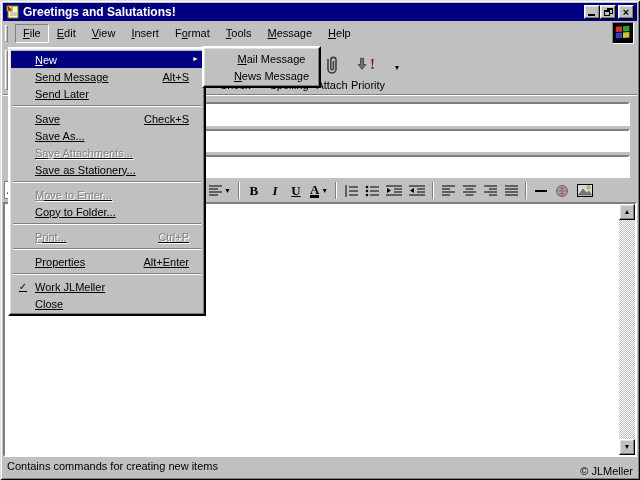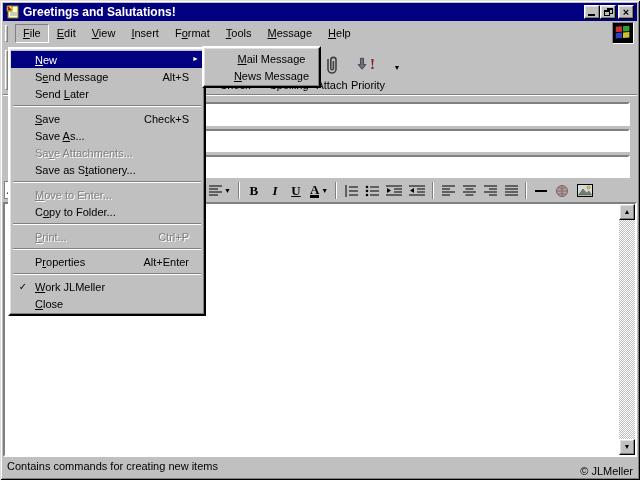--- a/index.html
+++ b/index.html
@@ -57,21 +57,21 @@
     background-image:linear-gradient(45deg,#fff 25%,transparent 25%,transparent 75%,#fff 75%),linear-gradient(45deg,#fff 25%,transparent 25%,transparent 75%,#fff 75%);
     background-size:2px 2px; background-position:0 0,1px 1px; }
   .sbtn { position:absolute; left:0; width:16px; height:16px; background:#c0c0c0; border:1px solid; border-color:#fff #000 #000 #fff; box-shadow: inset -1px -1px 0 #808080, inset 1px 1px 0 #dfdfdf; font-size:7px; text-align:center; line-height:14px; color:#000; }
   .sbtn.up { top:0; } .sbtn.down { bottom:0; }
   
   .statusbar { position:absolute; left:3px; top:457px; width:634px; height:20px;border-radius:10px; }
   .stext { position:absolute; left:4px; top:3px; }
   .scredit { position:absolute; right:4px; bottom:0px; }
   
   .popup { position:absolute; background:#c0c0c0; border:2px solid; border-color:#fff #000 #000 #fff; box-shadow: inset -1px -1px 0 #808080, inset 1px 1px 0 #dfdfdf; padding:2px 1px; }
-  #filemenu { left:8px; top:47px; width:198px; }
+  #filemenu { left:8px; top:47px; width:198px;text-decoration:underline; }
   #submenu { left:202px; top:46px; width:119px; }
   .mi { position:relative; height:17px; display:flex; align-items:center; padding:0 14px 0 0; }
   .mi .chk { width:24px; text-align:center; font-size:10px; flex:0 0 auto; }
   .mi .lbl { white-space:nowrap; }
   .mi .sc { margin-left:auto; padding-left:12px; white-space:nowrap; }
   .mi .arr { position:absolute; right:4px; top:4px; font-size:7px; }
   .mi.hl { background:#000080; color:#fff; }
   .mi.dis { color:#808080; text-shadow:1px 1px 0 #fff; }
   .msep { height:2px; border-top:1px solid #808080; border-bottom:1px solid #fff; margin:3px 2px; }
   .smi { height:17px; display:flex; align-items:center; padding-left:20px; white-space:nowrap;justify-content:center; }

